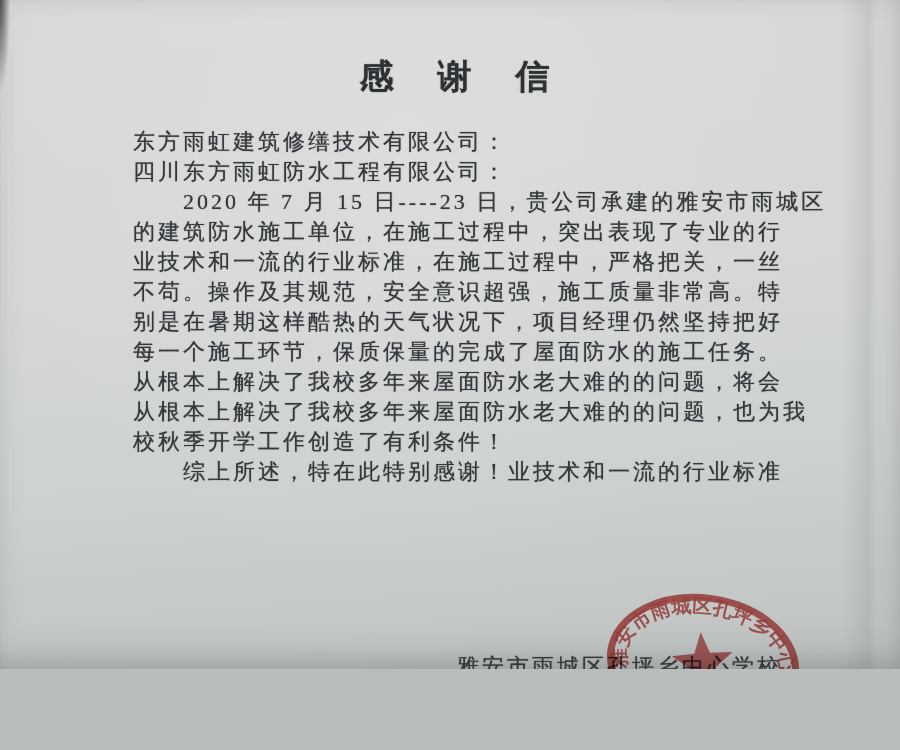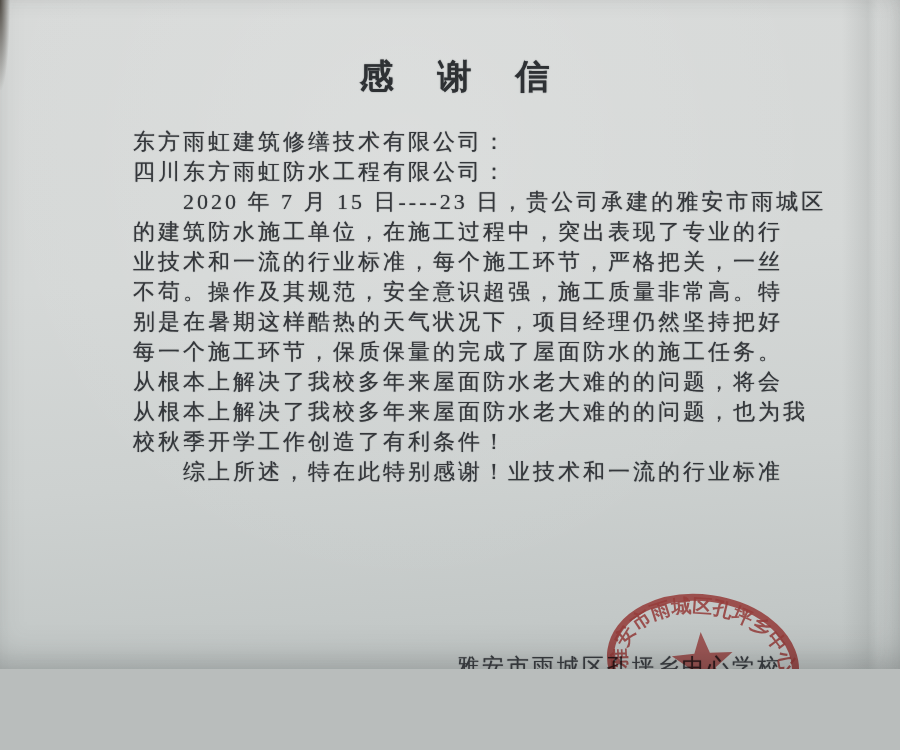--- a/index.html
+++ b/index.html
@@ -72,21 +72,21 @@
   <div class="edge-left-bottom"></div>
   <div class="crease-right"></div>
 
   <div class="title">感  谢  信</div>
 
   <div class="text-block">
     <div class="line">东方雨虹建筑修缮技术有限公司：</div>
     <div class="line">四川东方雨虹防水工程有限公司：</div>
     <div class="line indent">2020 年 7 月 15 日----23 日，贵公司承建的雅安市雨城区</div>
     <div class="line">的建筑防水施工单位，在施工过程中，突出表现了专业的行</div>
-    <div class="line">业技术和一流的行业标准，每个施工环节，严格把关，一丝</div>
+    <div class="line">业技术和一流的行业标准，在施工过程中，严格把关，一丝</div>
     <div class="line">不苟。操作及其规范，安全意识超强，施工质量非常高。特</div>
     <div class="line">别是在暑期这样酷热的天气状况下，项目经理仍然坚持把好</div>
     <div class="line">每一个施工环节，保质保量的完成了屋面防水的施工任务。</div>
     <div class="line">从根本上解决了我校多年来屋面防水老大难的的问题，将会</div>
     <div class="line">从根本上解决了我校多年来屋面防水老大难的的问题，也为我</div>
     <div class="line">校秋季开学工作创造了有利条件！</div>
     <div class="line indent">综上所述，特在此特别感谢！业技术和一流的行业标准</div>
   </div>
 
   <div class="signature">雅安市雨城区孔坪乡中心学校</div>

